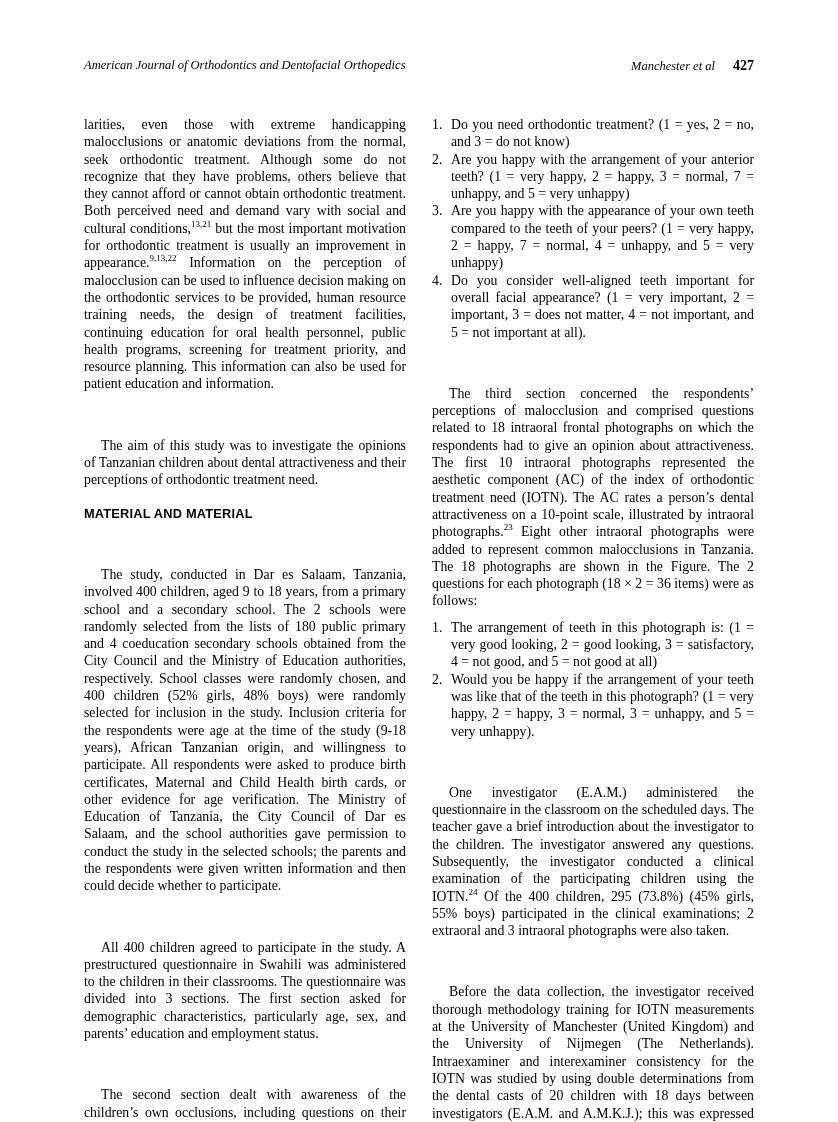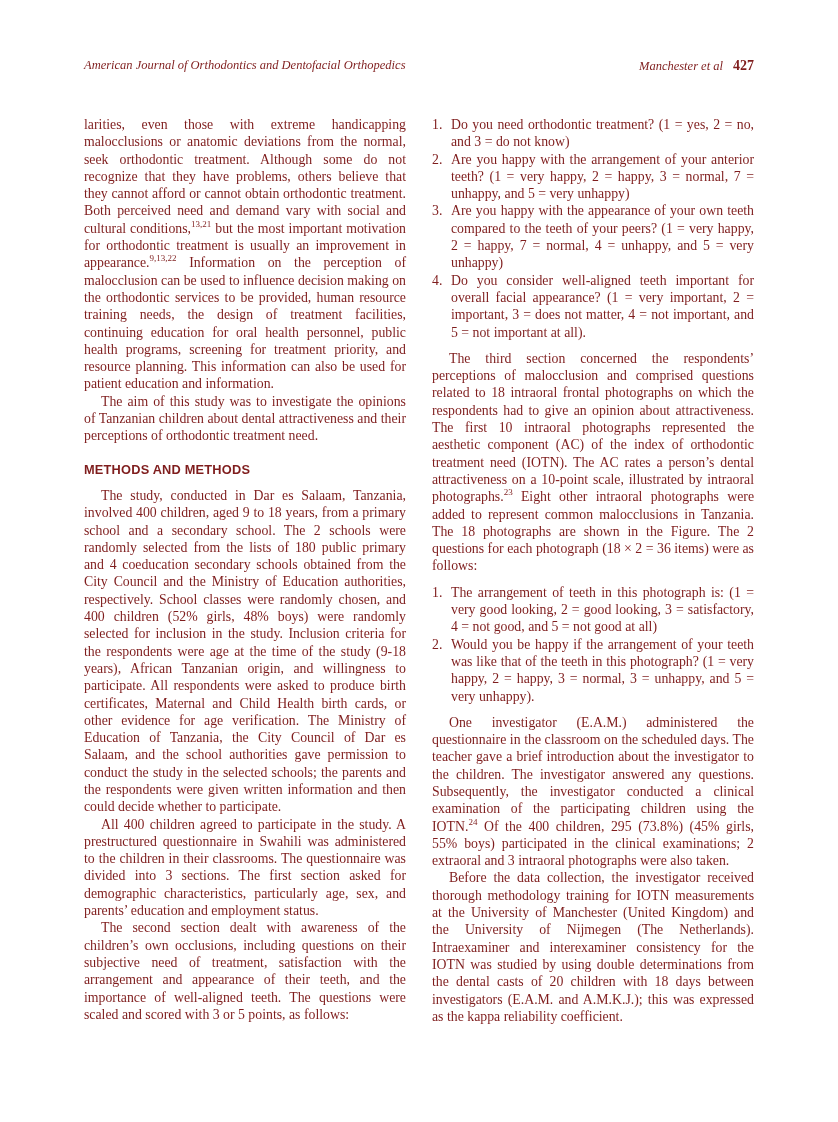--- a/index.html
+++ b/index.html
@@ -1,42 +1,42 @@
 <!DOCTYPE html>
 <html lang="en"><head>
 <meta charset="utf-8">
 <style>
   html, body { margin: 0; padding: 0; background: #ffffff; }
   .page {
     width: 838px; height: 1122px; position: relative;
-    background: #ffffff; color: #7f1d1d;
+    background: #ffffff; color: #000000;
     font-family: "Liberation Serif", serif;
     overflow: hidden;
   }
   .page-header {
     position: absolute; left: 84px; top: 58px; width: 670px;
     display: flex; justify-content: space-between; align-items: flex-start;
     font-style: italic; font-size: 12.5px; line-height: 15.5px;
   }
   .header-right { white-space: nowrap; text-align: right; }
   .page-number {
-    font-style: normal; font-weight: bold; font-size: 14px; margin-left: 10px; text-align: right;
+    font-style: normal; font-weight: bold; font-size: 14px; margin-left: 18px; text-align: right;
   }
   .columns {
     position: absolute; left: 84px; top: 116px; width: 670px;
     display: flex; gap: 26px;
   }
   .column {
     width: 322px; flex: 0 0 322px;
     font-size: 13.8px; line-height: 17.3px;
     text-align: justify;
     hyphens: auto; -webkit-hyphens: auto;
   }
   .para { margin: 0; }
-  .para.indent { text-indent: 17px; }
+  .para.indent { text-indent: 17px; margin-top: 44px; }
   .section-heading {
     font-family: "Liberation Sans", sans-serif;
     font-weight: bold; font-size: 12.8px; letter-spacing: 0.2px;
     margin: 16px 0 9px 0; text-align: left;
   }
   .q-list { margin: 9px 0; }
   .column > :first-child { margin-top: 0; }
   .q-item { display: flex; margin: 0; }
   .q-num { flex: 0 0 19px; width: 19px; }
   .q-text { flex: 1; text-align: justify; hyphens: auto; -webkit-hyphens: auto; }
@@ -52,21 +52,21 @@
     </div>
     <div class="header-right">
       <span>Manchester et al</span><span class="page-number">427</span>
     </div>
   </header>
 
   <main class="columns">
     <div class="column" id="left-column">
         <p class="para">larities, even those with extreme handicapping malocclusions or anatomic deviations from the normal, seek orthodontic treatment. Although some do not recognize that they have problems, others believe that they cannot afford or cannot obtain orthodontic treatment. Both perceived need and demand vary with social and cultural conditions,<sup>13,21</sup> but the most important motivation for orthodontic treatment is usually an improvement in appearance.<sup>9,13,22</sup> Information on the perception of malocclusion can be used to influence decision making on the orthodontic services to be provided, human resource training needs, the design of treatment facilities, continuing education for oral health personnel, public health programs, screening for treatment priority, and resource planning. This information can also be used for patient education and information.</p>
         <p class="para indent">The aim of this study was to investigate the opinions of Tanzanian children about dental attractiveness and their perceptions of orthodontic treatment need.</p>
-        <h2 class="section-heading">METHODS AND METHODS</h2>
+        <h2 class="section-heading">MATERIAL AND MATERIAL</h2>
         <p class="para indent">The study, conducted in Dar es Salaam, Tanzania, involved 400 children, aged 9 to 18 years, from a primary school and a secondary school. The 2 schools were randomly selected from the lists of 180 public primary and 4 coeducation secondary schools obtained from the City Council and the Ministry of Education authorities, respectively. School classes were randomly chosen, and 400 children (52% girls, 48% boys) were randomly selected for inclusion in the study. Inclusion criteria for the respondents were age at the time of the study (9-18 years), African Tanzanian origin, and willingness to participate. All respondents were asked to produce birth certificates, Maternal and Child Health birth cards, or other evidence for age verification. The Ministry of Education of Tanzania, the City Council of Dar es Salaam, and the school authorities gave permission to conduct the study in the selected schools; the parents and the respondents were given written information and then could decide whether to participate.</p>
         <p class="para indent">All 400 children agreed to participate in the study. A prestructured questionnaire in Swahili was administered to the children in their classrooms. The questionnaire was divided into 3 sections. The first section asked for demographic characteristics, particularly age, sex, and parents’ education and employment status.</p>
         <p class="para indent">The second section dealt with awareness of the children’s own occlusions, including questions on their subjective need of treatment, satisfaction with the arrangement and appearance of their teeth, and the importance of well-aligned teeth. The questions were scaled and scored with 3 or 5 points, as follows:</p>
       </div>
     <div class="column" id="right-column">
         <div class="q-list">
           <div class="q-item">
             <span class="q-num">1.</span>
             <span class="q-text">Do you need orthodontic treatment? (1 = yes, 2 = no, and 3 = do not know)</span>
           </div>

